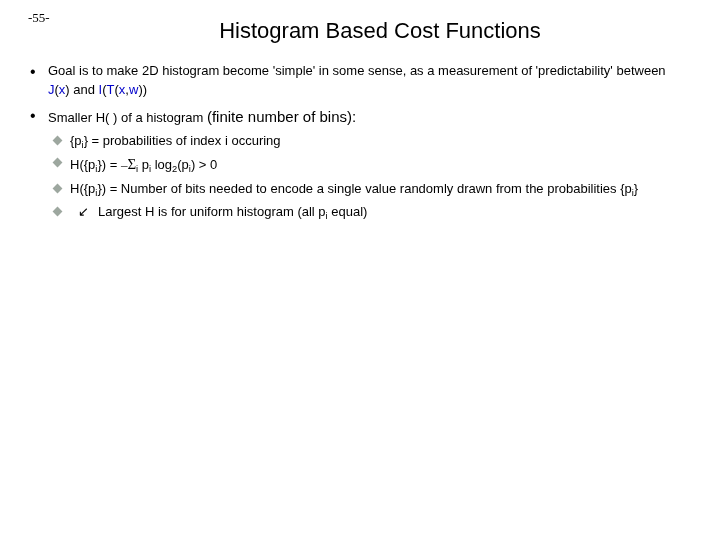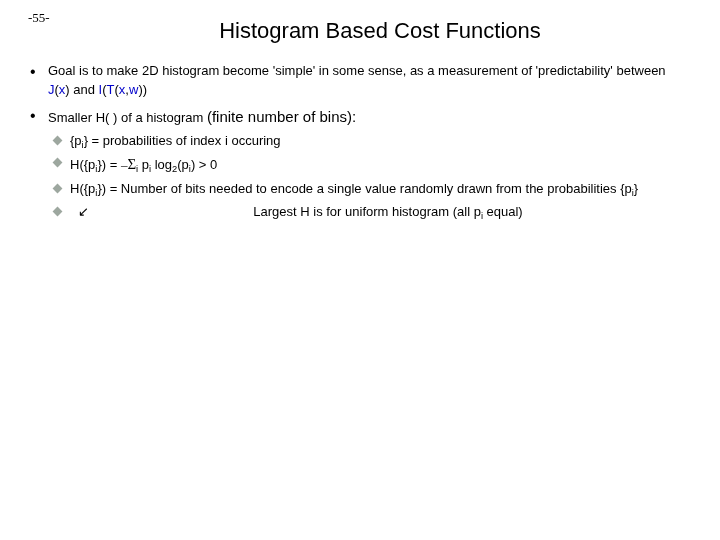--- a/index.html
+++ b/index.html
@@ -74,21 +74,20 @@
   .subsub {
     list-style: none;
     margin: 4px 0 0 0;
     padding: 0;
   }
   .subsub > li {
     position: relative;
     padding-left: 28px;
     font-size: 13px;
     line-height: 1.45;
-    text-align: center;
   }
   .subsub > li::before {
     content: "↙";
     position: absolute;
     left: 8px;
     top: 0;
     font-size: 13px;
     color: #000;
   }
   .blue { color: #0000cc; }

